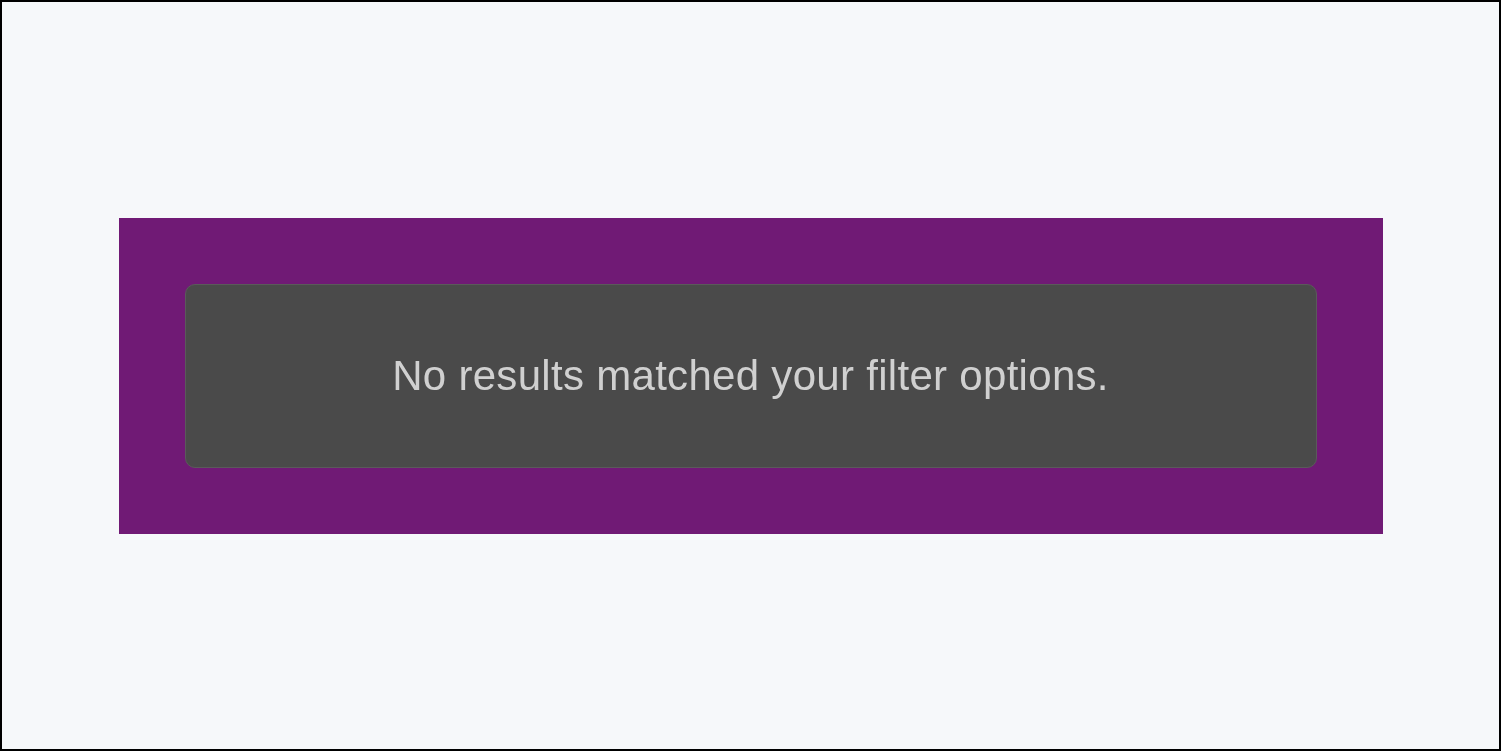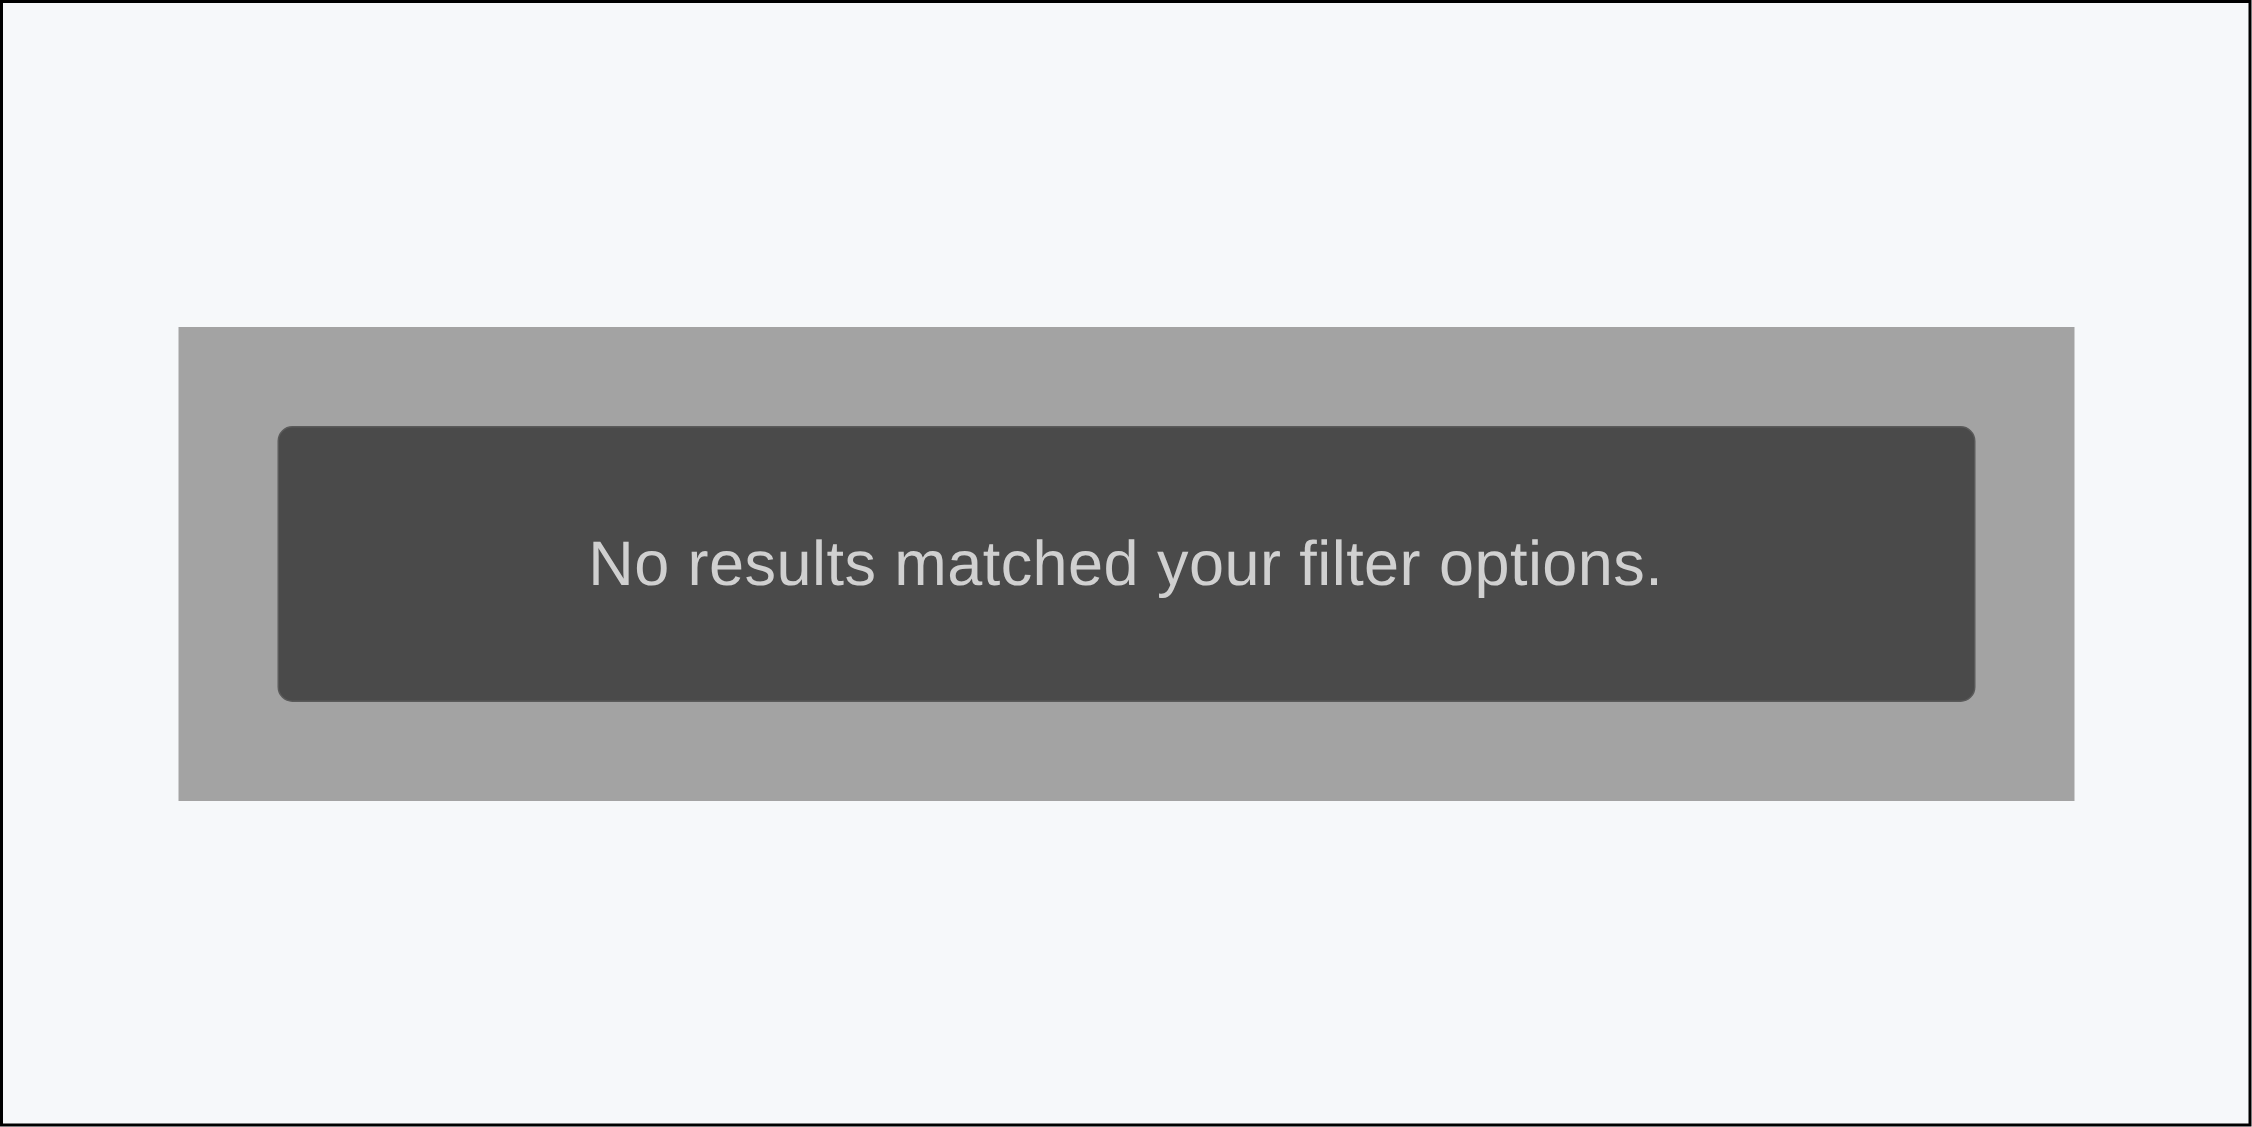--- a/index.html
+++ b/index.html
@@ -13,21 +13,21 @@
       background-color: #f6f8fa;
       display: flex;
       align-items: center;
       justify-content: center;
       font-family: -apple-system, BlinkMacSystemFont, "Segoe UI", Helvetica, Arial, sans-serif;
       border: 2px solid #000;
     }
     .outer-panel {
       width: 1264px;
       height: 316px;
-      background-color: #a3a3a3;
+      background-color: #701a75;
       display: flex;
       align-items: center;
       justify-content: flex-start;
       padding: 66px;
     }
     .message-box {
       width: 100%;
       height: 100%;
       background-color: #4a4a4a;
       border: 1px solid #5a5a5a;

